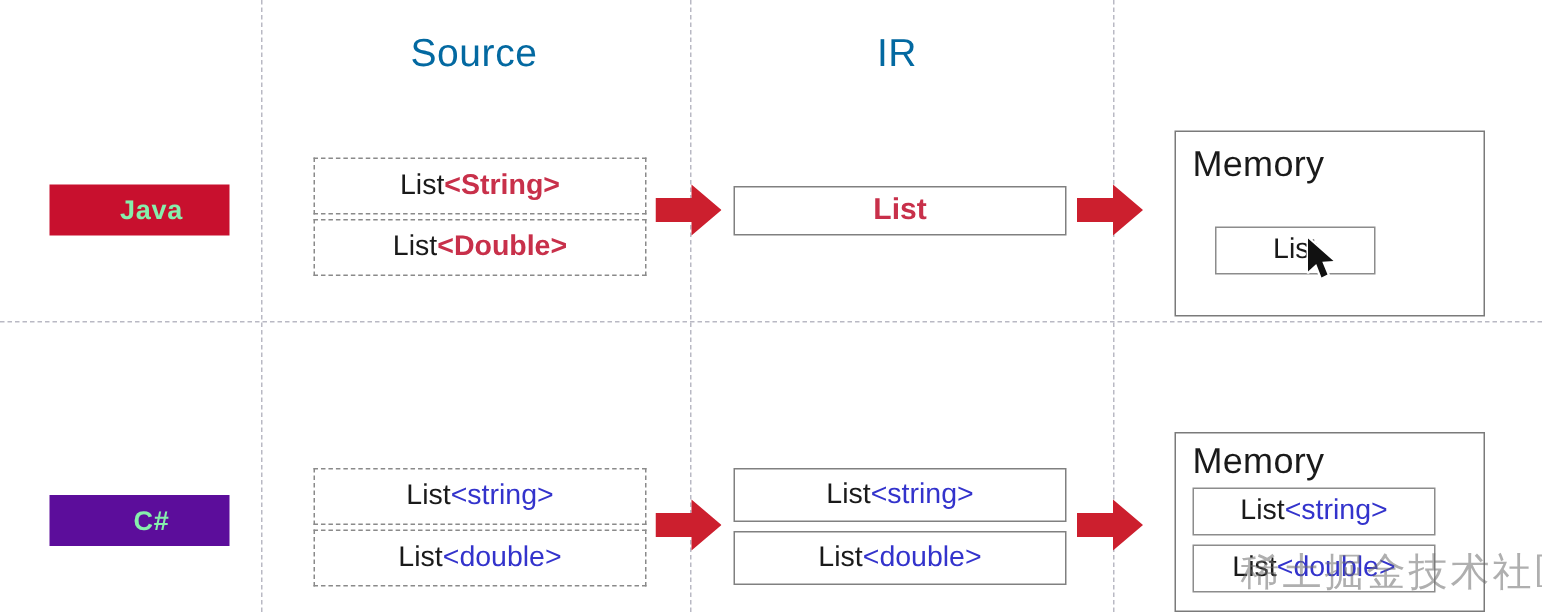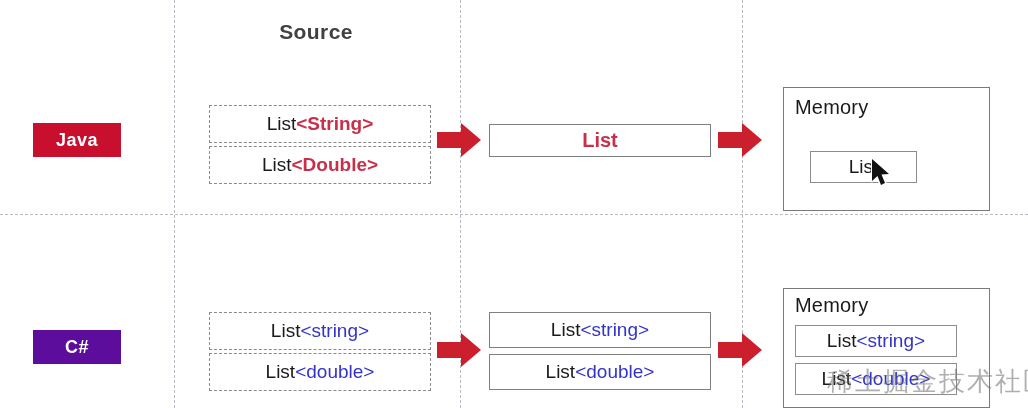--- a/index.html
+++ b/index.html
@@ -30,39 +30,39 @@
     width: 1028px;
     height: 0;
     border-top: 1px dashed #b9b9c4;
   }
 
   
   .col-head {
     position: absolute;
     top: 20px;
     text-align: center;
-    font-size: 21px;
-    color: #404040;
+    font-size: 26px;
+    color: #0369a1;
     letter-spacing: 0.4px;
     white-space: nowrap;
-    font-weight: bold;
   }
 
   
   .badge {
     position: absolute;
-    width: 88px;
+    width: 104px;
     height: 34px;
     display: flex;
     align-items: center;
     justify-content: center;
-    color: #ffffff;
+    color: #86efac;
     font-weight: bold;
     font-size: 18px;
     letter-spacing: 0.5px;
+    padding-left: 16px;
   }
   .badge-java { background: #c8102e; }
   .badge-csharp { background: #5c0d9b; }
 
   
   .tbox {
     position: absolute;
     display: flex;
     align-items: center;
     justify-content: center;
@@ -96,21 +96,21 @@
 
   
   .memory {
     position: absolute;
     box-sizing: border-box;
     border: 1px solid #7a7a7a;
     background: #ffffff;
   }
   .memory-label {
     position: absolute;
-    font-size: 20px;
+    font-size: 24px;
     color: #1a1a1a;
     letter-spacing: 0.2px;
   }
 
   
   .cursor {
     position: absolute;
     width: 22px;
     height: 30px;
     pointer-events: none;
@@ -130,20 +130,21 @@
 <body>
 
 <div id="canvas">
 
   <div class="vline" style="left:174px"></div>
   <div class="vline" style="left:460px"></div>
   <div class="vline" style="left:742px"></div>
   <div class="hline" style="top:214px"></div>
 
   <div class="col-head" style="left:236px; width:160px">Source</div>
+  <div class="col-head" style="left:538px; width:120px">IR</div>
 
   <div class="badge badge-java" style="left:33px; top:123px">Java</div>
 
   <div class="tbox dashed" style="left:209px; top:105px; width:222px; height:38px">
     <span class="ident-plain">List</span>
       <span class="brk-red">&lt;</span>
       <span class="tparam-red">String</span>
       <span class="brk-red">&gt;</span>
   </div>
   <div class="tbox dashed" style="left:209px; top:146px; width:222px; height:38px">

